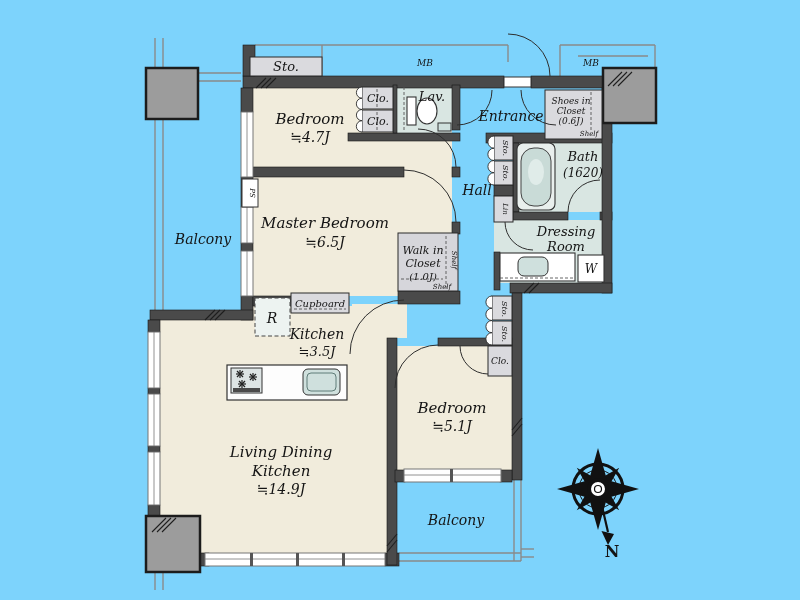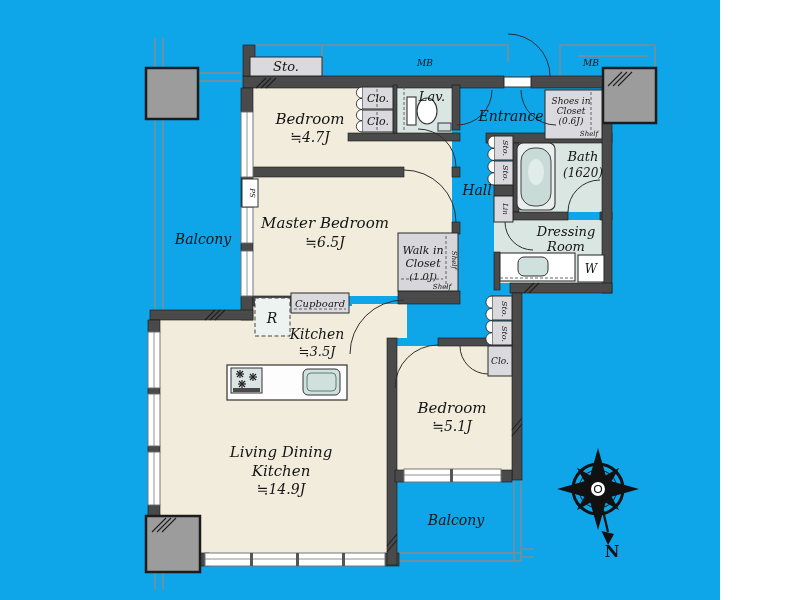--- a/index.html
+++ b/index.html
@@ -1,16 +1,16 @@
 <!DOCTYPE html>
 <html><head>
 <meta charset="utf-8">
 <style>
   html,body{margin:0;padding:0;background:#fff;}
-  .stage{position:relative;width:720px;height:600px;background:#0ea5e9;overflow:hidden;}
+  .stage{position:relative;width:800px;height:600px;background:#7dd3fc;overflow:hidden;}
   svg{display:block;}
   .wall{fill:#4a4a4a;stroke:#161616;stroke-width:.6;}
   .beige{fill:#f1ecdc;}
   .wet{fill:#d9e6e2;}
   .graybox{fill:#dadade;stroke:#2b2b2b;stroke-width:1;}
   .pillar{fill:#9c9c9c;stroke:#1c1c1c;stroke-width:2.5;}
   .rail{stroke:#8a8a8a;stroke-width:1.4;fill:none;}
   .win{fill:#fff;stroke:#777;stroke-width:1;}
   .winline{stroke:#777;stroke-width:.8;fill:none;}
   .door{fill:none;stroke:#2e2e2e;stroke-width:1;}

